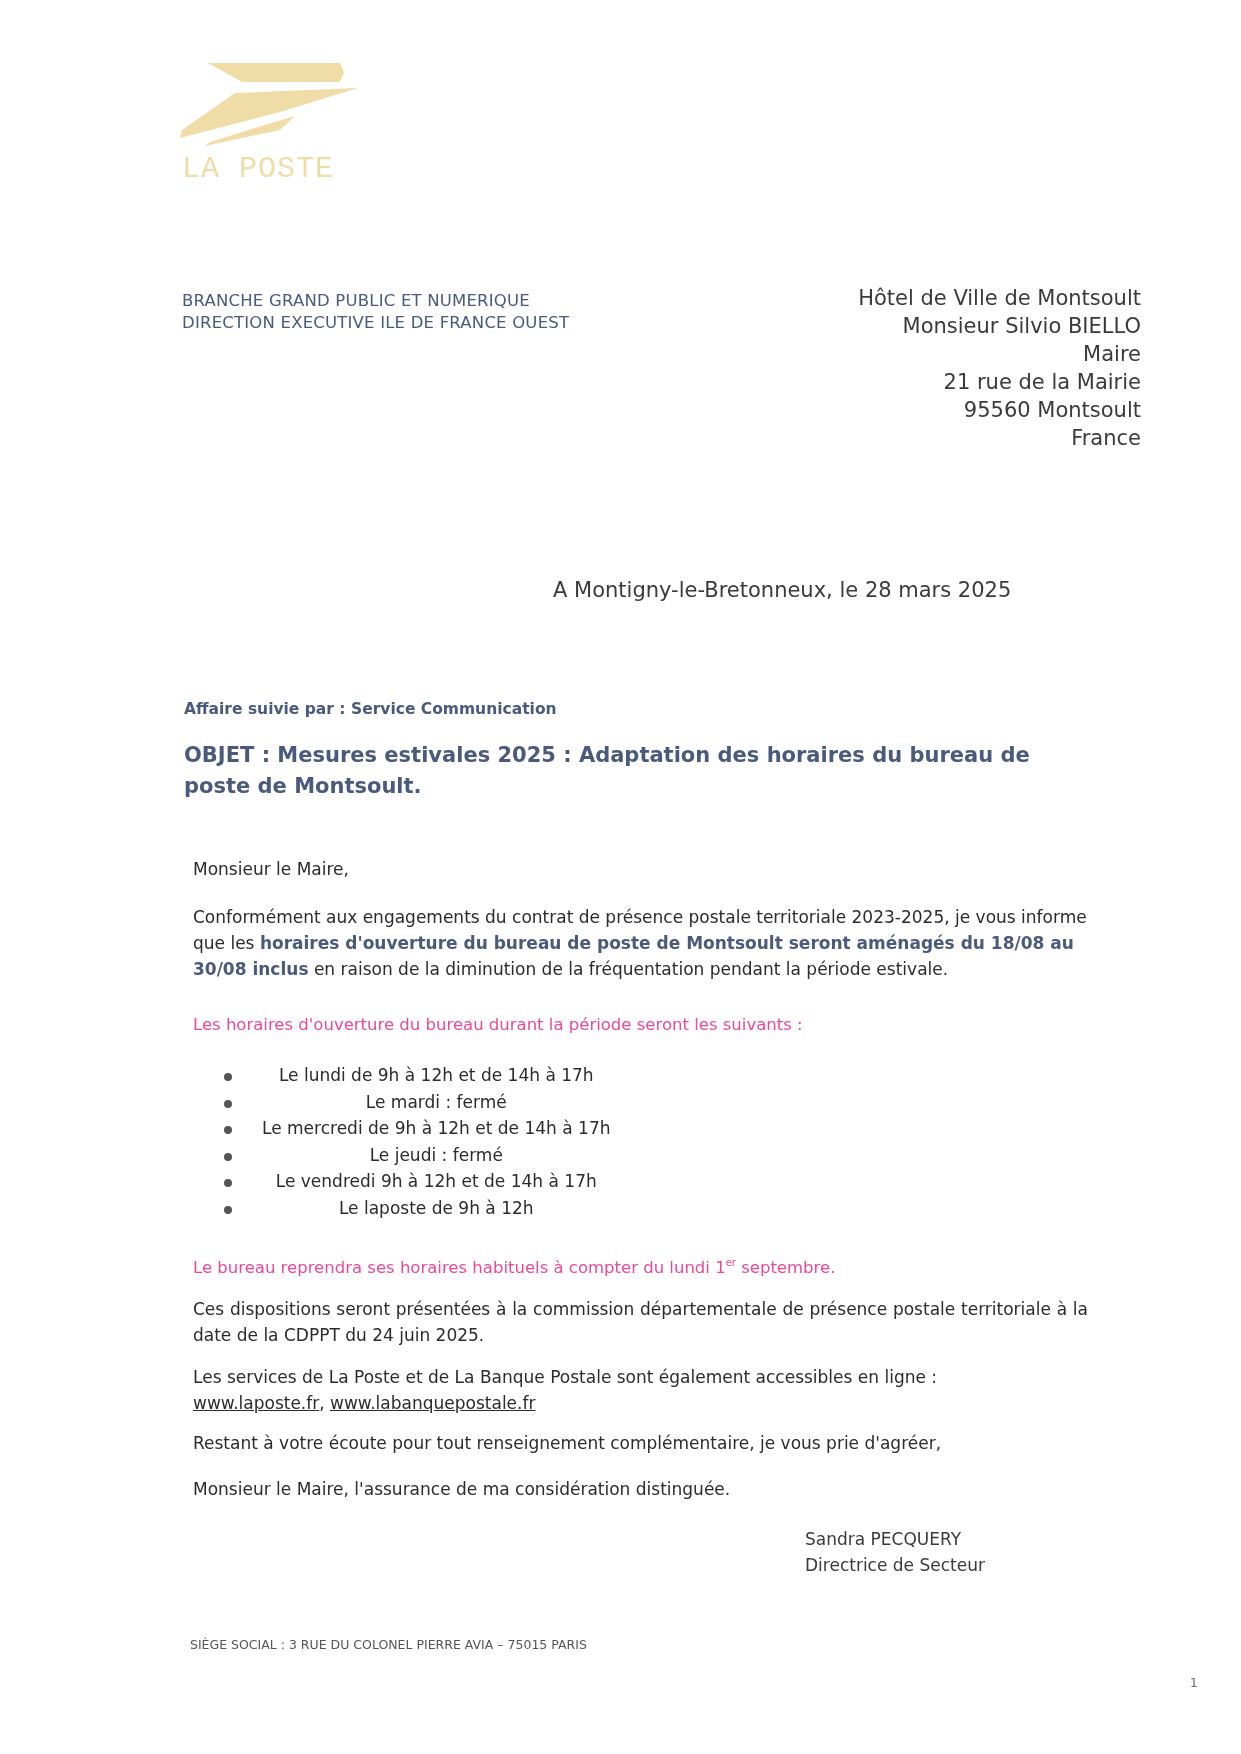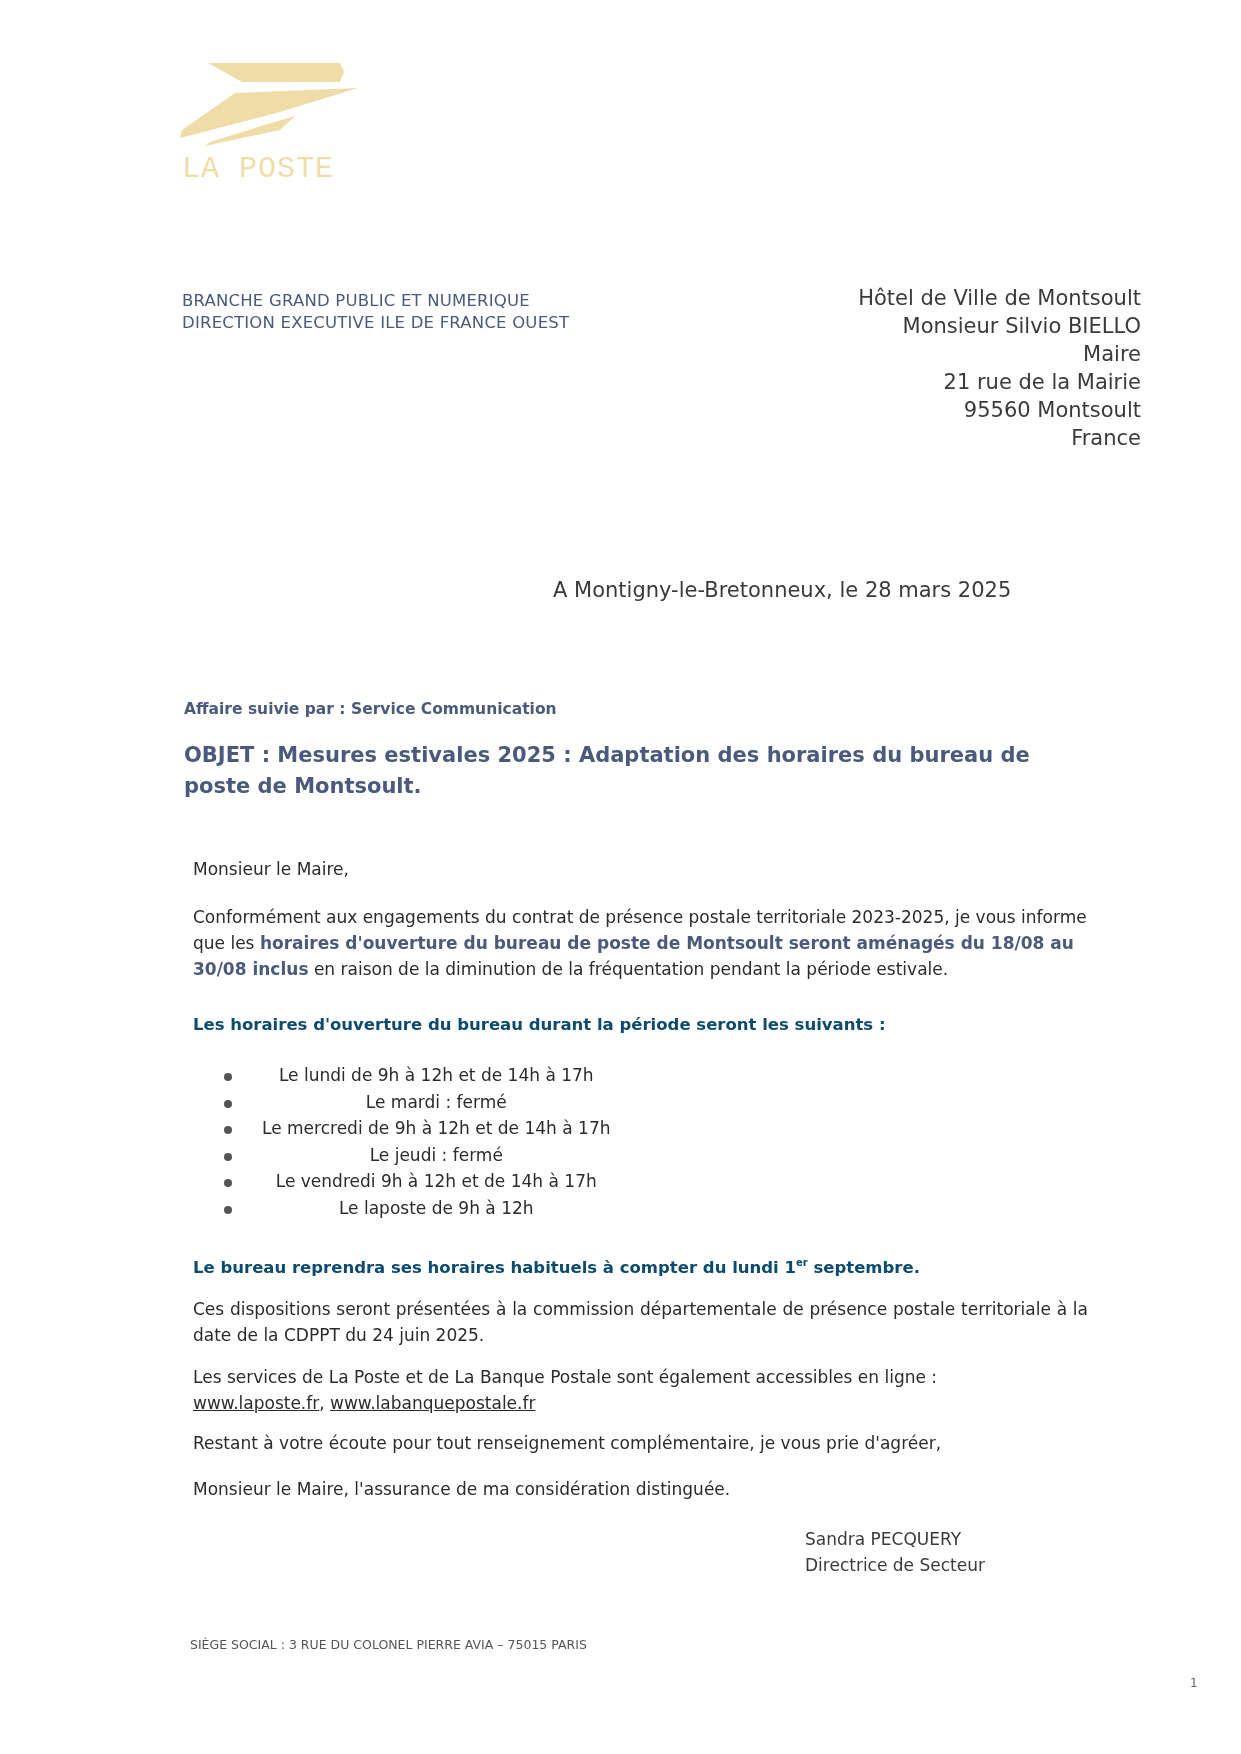--- a/index.html
+++ b/index.html
@@ -10,21 +10,21 @@
   .logo-text { position:absolute; left:2px; top:92px; font-size:30px; letter-spacing:1px;
                color:#efdca7; font-family:Liberation Mono, monospace; font-weight:normal; }
   .sender { left:182px; top:290px; font-size:16.5px; color:#4a5a7c; line-height:22px; letter-spacing:0.2px; }
   .recipient { right:100px; top:284px; text-align:right; font-size:21px; color:#3a3a3a; line-height:28px; }
   .dateline { left:553px; top:578px; font-size:21px; color:#3a3a3a; }
   .affaire { left:184px; top:700px; font-size:15.5px; font-weight:bold; color:#4a5a7c; }
   .objet { left:184px; top:740px; width:890px; font-size:21px; font-weight:bold; color:#4a5a7c; line-height:31px; }
   .body-text { left:184px; width:895px; font-size:17px; color:#2b2b2b; line-height:26px;margin-left:9px; }
   .justify { text-align:justify; }
   .hl { color:#4a5a7c; font-weight:bold; }
-  .heading-blue { font-size:16.5px; font-weight:bold; color:#0c4a6e; }
+  .heading-blue { font-size:16.5px; font-weight:normal; color:#ec4899; }
   .schedule { left:220px; top:1062px; list-style:none; margin:0; padding:0; font-size:17px; line-height:26.5px;text-align:center; }
   .schedule li { position:relative; padding-left:42px; }
   .schedule li .bullet { position:absolute; left:4px; top:11px; width:8px; height:8px; border-radius:50%; background:#555; }
   .link { color:#2b2b2b; text-decoration:underline; }
   .signature { left:805px; top:1526px; font-size:17px; line-height:26px; color:#3a3a3a; }
   .footer { left:190px; top:1636px; font-size:12.5px; line-height:17px; color:#555; }
   .pagenum { left:1190px; top:1676px; font-size:12px; color:#666; }
   sup { font-size:10px; }
 </style>
 </head>

